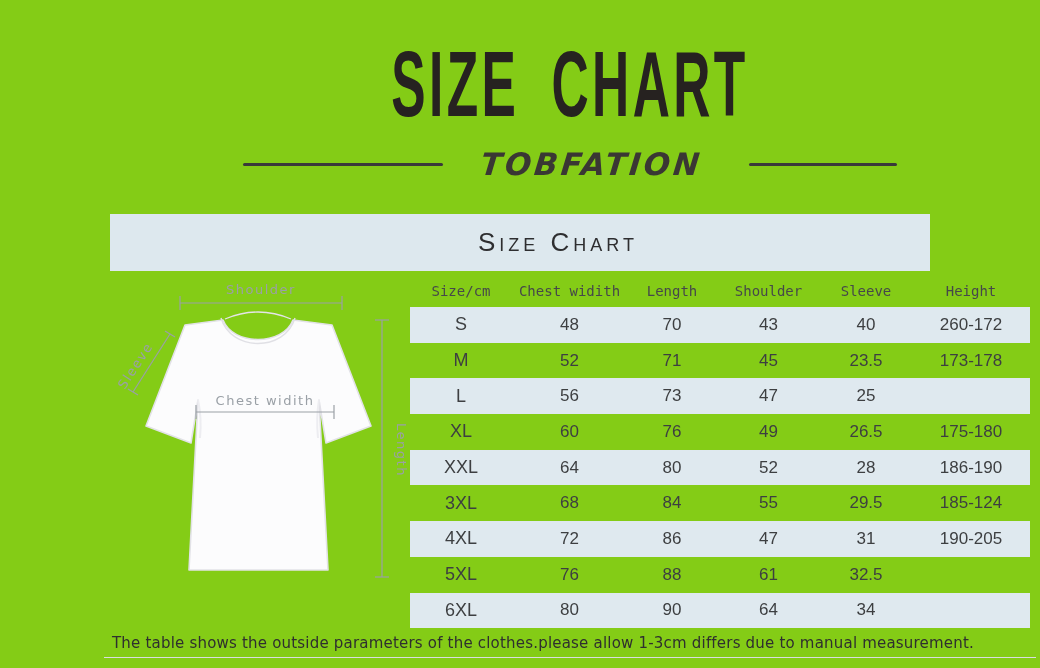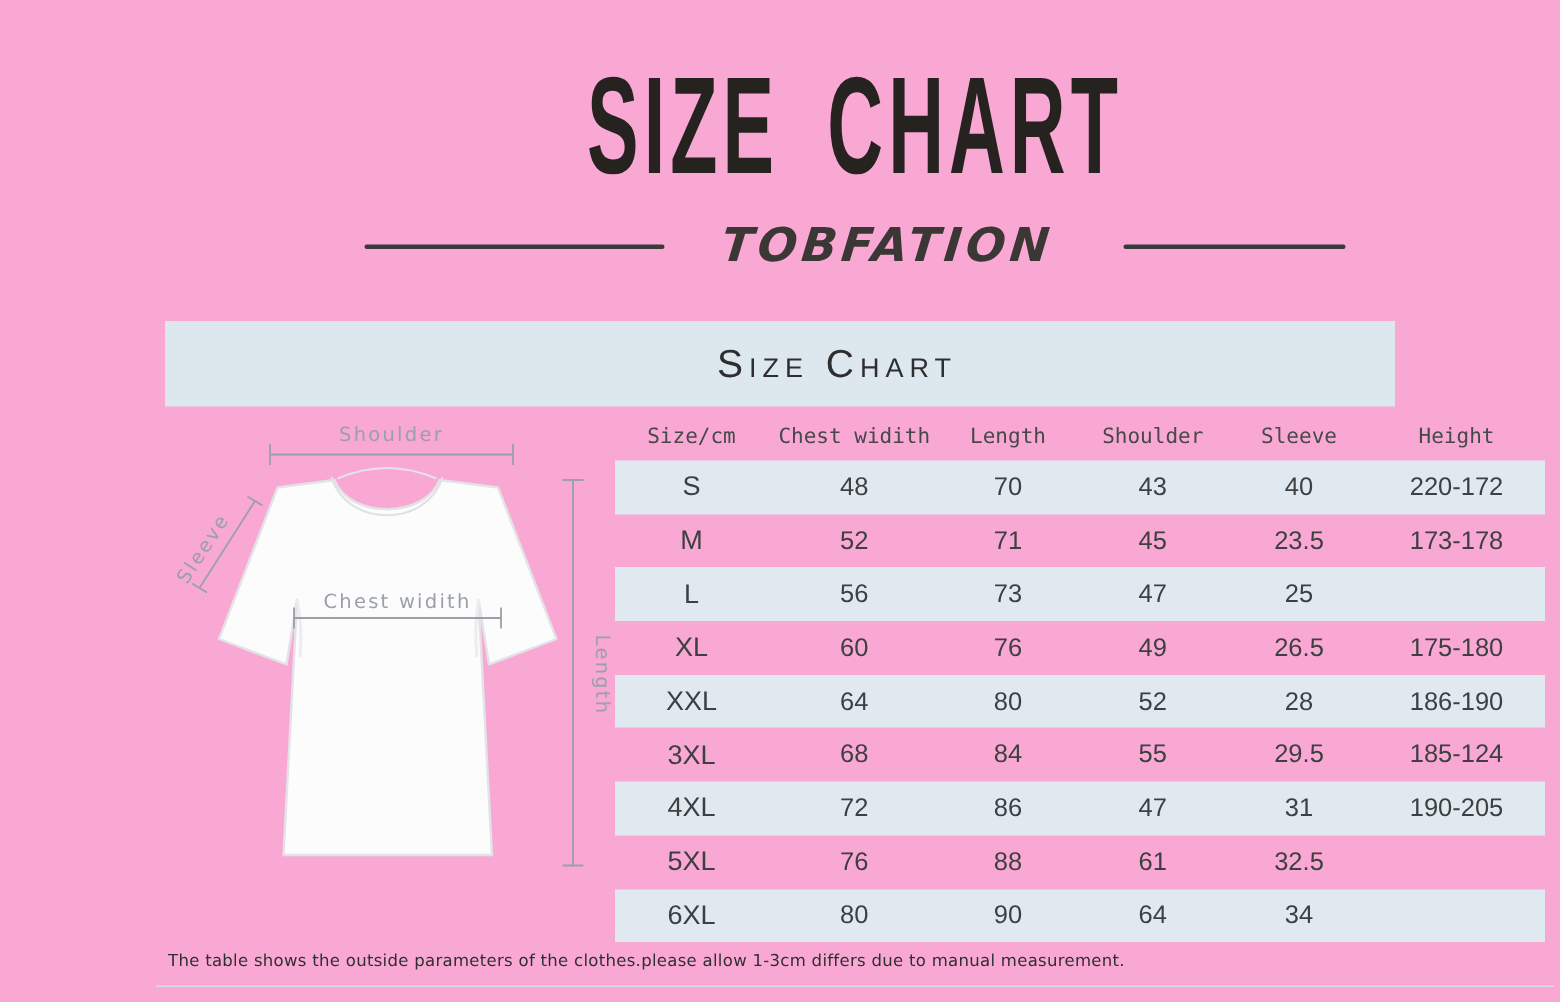--- a/index.html
+++ b/index.html
@@ -1,17 +1,17 @@
 <!DOCTYPE html>
 <html><head>
 <meta charset="utf-8">
 <style>
   html,body{margin:0;padding:0;background:#ffffff;}
   .canvas{
-    position:relative;width:1040px;height:668px;background:#f9a8d4;overflow:hidden;
+    position:relative;width:1040px;height:668px;background:#84cc16;overflow:hidden;
     font-family:"Liberation Sans",sans-serif;color:#2b2b2b;
   }
   
   .title-block{position:absolute;top:38px;left:50px;width:1040px;text-align:center;}
   .main-title{
     display:inline-block;margin:0;font-family:"Liberation Sans",sans-serif;
     font-size:92px;font-weight:700;letter-spacing:6px;word-spacing:26px;color:#262220;
     transform:scale(0.56,1.0);transform-origin:center top;line-height:1.0;white-space:nowrap;
   }
   .brand-row{
@@ -51,21 +51,21 @@
   .trow{height:35.7px;}
   .trow.striped{background:#dfe9ef;}
   .tcell{
     display:flex;align-items:center;justify-content:center;
     font-family:"Liberation Sans",sans-serif;font-size:17px;color:#3d3f41;
   }
   .tcell.size-col{font-size:18px;}
   
   .footer-note{
     position:absolute;left:112px;top:634px;width:915px;
-    font-family:"DejaVu Sans",sans-serif;font-size:11px;color:#2f2f2f;letter-spacing:0.2px;
+    font-family:"DejaVu Sans",sans-serif;font-size:15px;color:#2f2f2f;letter-spacing:0.2px;
     white-space:nowrap;
   }
   .bottom-divider{position:absolute;left:104px;top:657px;width:932px;height:1px;background:#d9dde0;}
 </style>
 </head>
 <body>
 
 <div class="canvas">
 
   <div class="title-block">
@@ -136,21 +136,21 @@
       <div class="hcell">Sleeve</div>
       <div class="hcell">Height</div>
     </div>
     <div>
         <div class="trow striped">
           <div class="tcell size-col">S</div>
           <div class="tcell">48</div>
           <div class="tcell">70</div>
           <div class="tcell">43</div>
           <div class="tcell">40</div>
-          <div class="tcell">220-172</div>
+          <div class="tcell">260-172</div>
         </div>
         <div class="trow">
           <div class="tcell size-col">M</div>
           <div class="tcell">52</div>
           <div class="tcell">71</div>
           <div class="tcell">45</div>
           <div class="tcell">23.5</div>
           <div class="tcell">173-178</div>
         </div>
         <div class="trow striped">

